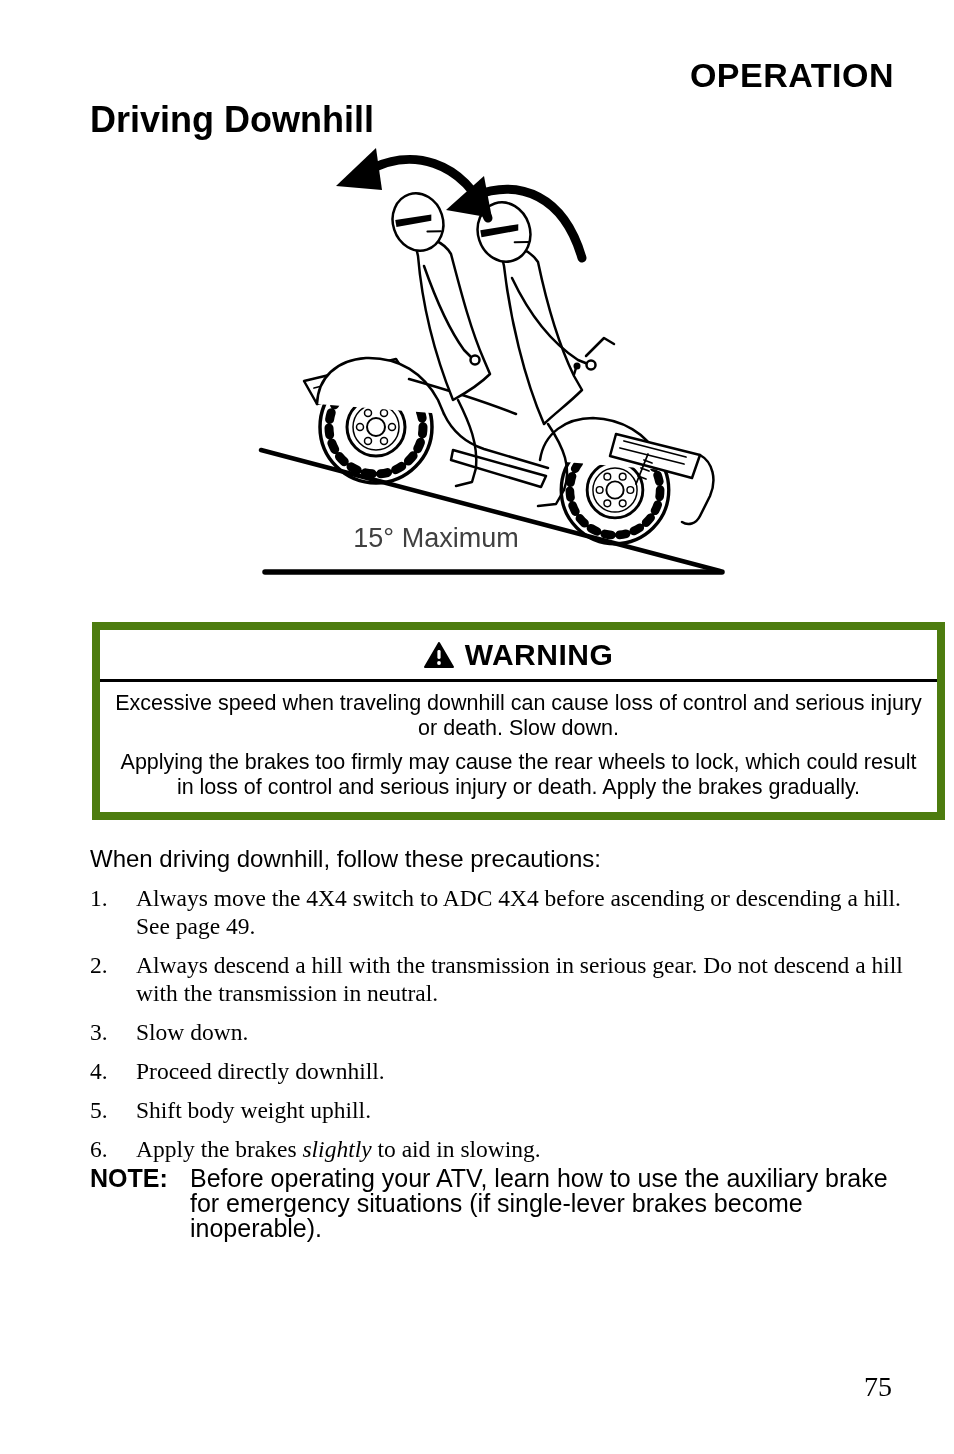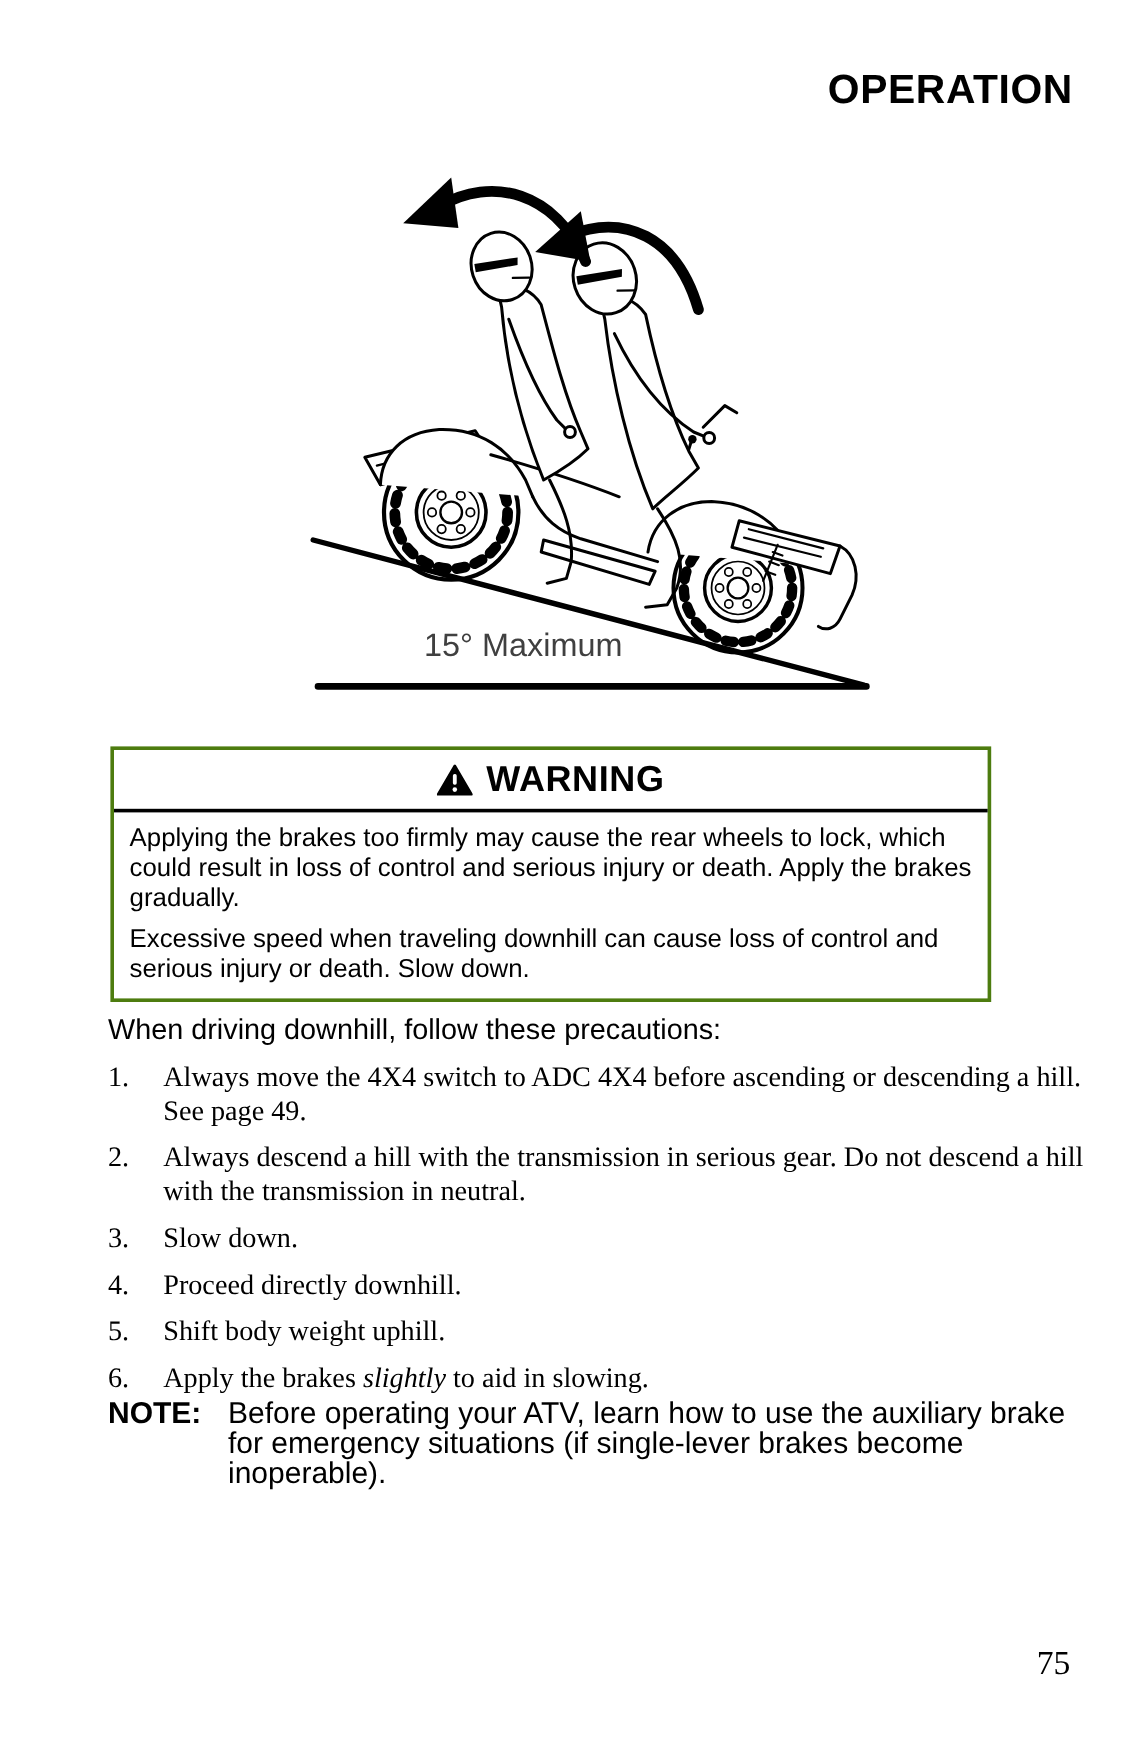--- a/index.html
+++ b/index.html
@@ -15,22 +15,22 @@
     position:absolute; top:99px; left:90px;
     font-size:36px; font-weight:bold;
   }
   .figure { position:absolute; top:138px; left:248px; width:482px; height:450px; }
   .figure svg { display:block; width:482px; height:450px; }
   .figure-caption {
     position:absolute; top:523px; left:314px; width:244px;
     text-align:center; font-size:27px; color:#404040;
   }
   .warning-box {
-    position:absolute; top:622px; left:92px; width:734px;
-    border:3px solid #4d7c0f; box-sizing:border-box; background:#fff;
+    position:absolute; top:622px; left:92px; width:853px;
+    border:8px solid #4d7c0f; box-sizing:border-box; background:#fff;text-align:center;
   }
   .warning-head {
     display:flex; justify-content:center; align-items:center; gap:11px;
     padding:8px 0 7px; border-bottom:3px solid #000;
   }
   .warning-title { font-size:30px; font-weight:bold; letter-spacing:0.5px; }
   .warning-body { padding:9px 13px 12px 13px; font-size:21.5px; line-height:25px; }
   .warning-body p { margin:0 0 9px 0; }
   .warning-body p:last-child { margin-bottom:0; }
   .intro {
@@ -55,20 +55,21 @@
     position:absolute; top:1371px; right:62px;
     font-family:"Liberation Serif", serif; font-size:28px;
   }
 </style>
 </head>
 <body>
 
 <div class="page">
 
   <div class="header-op">OPERATION</div>
+  <div class="section-title">Driving Downhill</div>
 
   <div class="figure">
     <svg viewBox="0 0 482 450" fill="none" stroke="#000" stroke-width="2.5" stroke-linecap="round" stroke-linejoin="round">
 
       <g>
         <path d="M13,312 L472,433" stroke-width="4.5"></path>
         <path d="M17,434 L474,434" stroke-width="5.5"></path>
       </g>
 
       <g transform="translate(128,289)">
@@ -157,22 +158,22 @@
   <div class="warning-box">
     <div class="warning-head">
       <svg width="30" height="27" viewBox="0 0 30 27">
         <path d="M15,1 L29,25 L1,25 Z" fill="#000" stroke="#000" stroke-width="2" stroke-linejoin="round"></path>
         <rect x="13.4" y="8" width="3.2" height="9" rx="1.4" fill="#fff"></rect>
         <circle cx="15" cy="21" r="1.9" fill="#fff"></circle>
       </svg>
       <span class="warning-title">WARNING</span>
     </div>
     <div class="warning-body">
+      <p>Excessive speed when traveling downhill can cause loss of control and serious injury or death. Slow down.</p>
       <p>Applying the brakes too firmly may cause the rear wheels to lock, which could result in loss of control and serious injury or death. Apply the brakes gradually.</p>
-      <p>Excessive speed when traveling downhill can cause loss of control and serious injury or death. Slow down.</p>
     </div>
   </div>
 
   <div class="intro">When driving downhill, follow these precautions:</div>
 
   <div class="list">
     <div class="li">
       <span class="li-num">1.</span>
       <span class="li-text">Always move the 4X4 switch to ADC 4X4 before ascending or descending a hill. See page 49.</span>
     </div>

